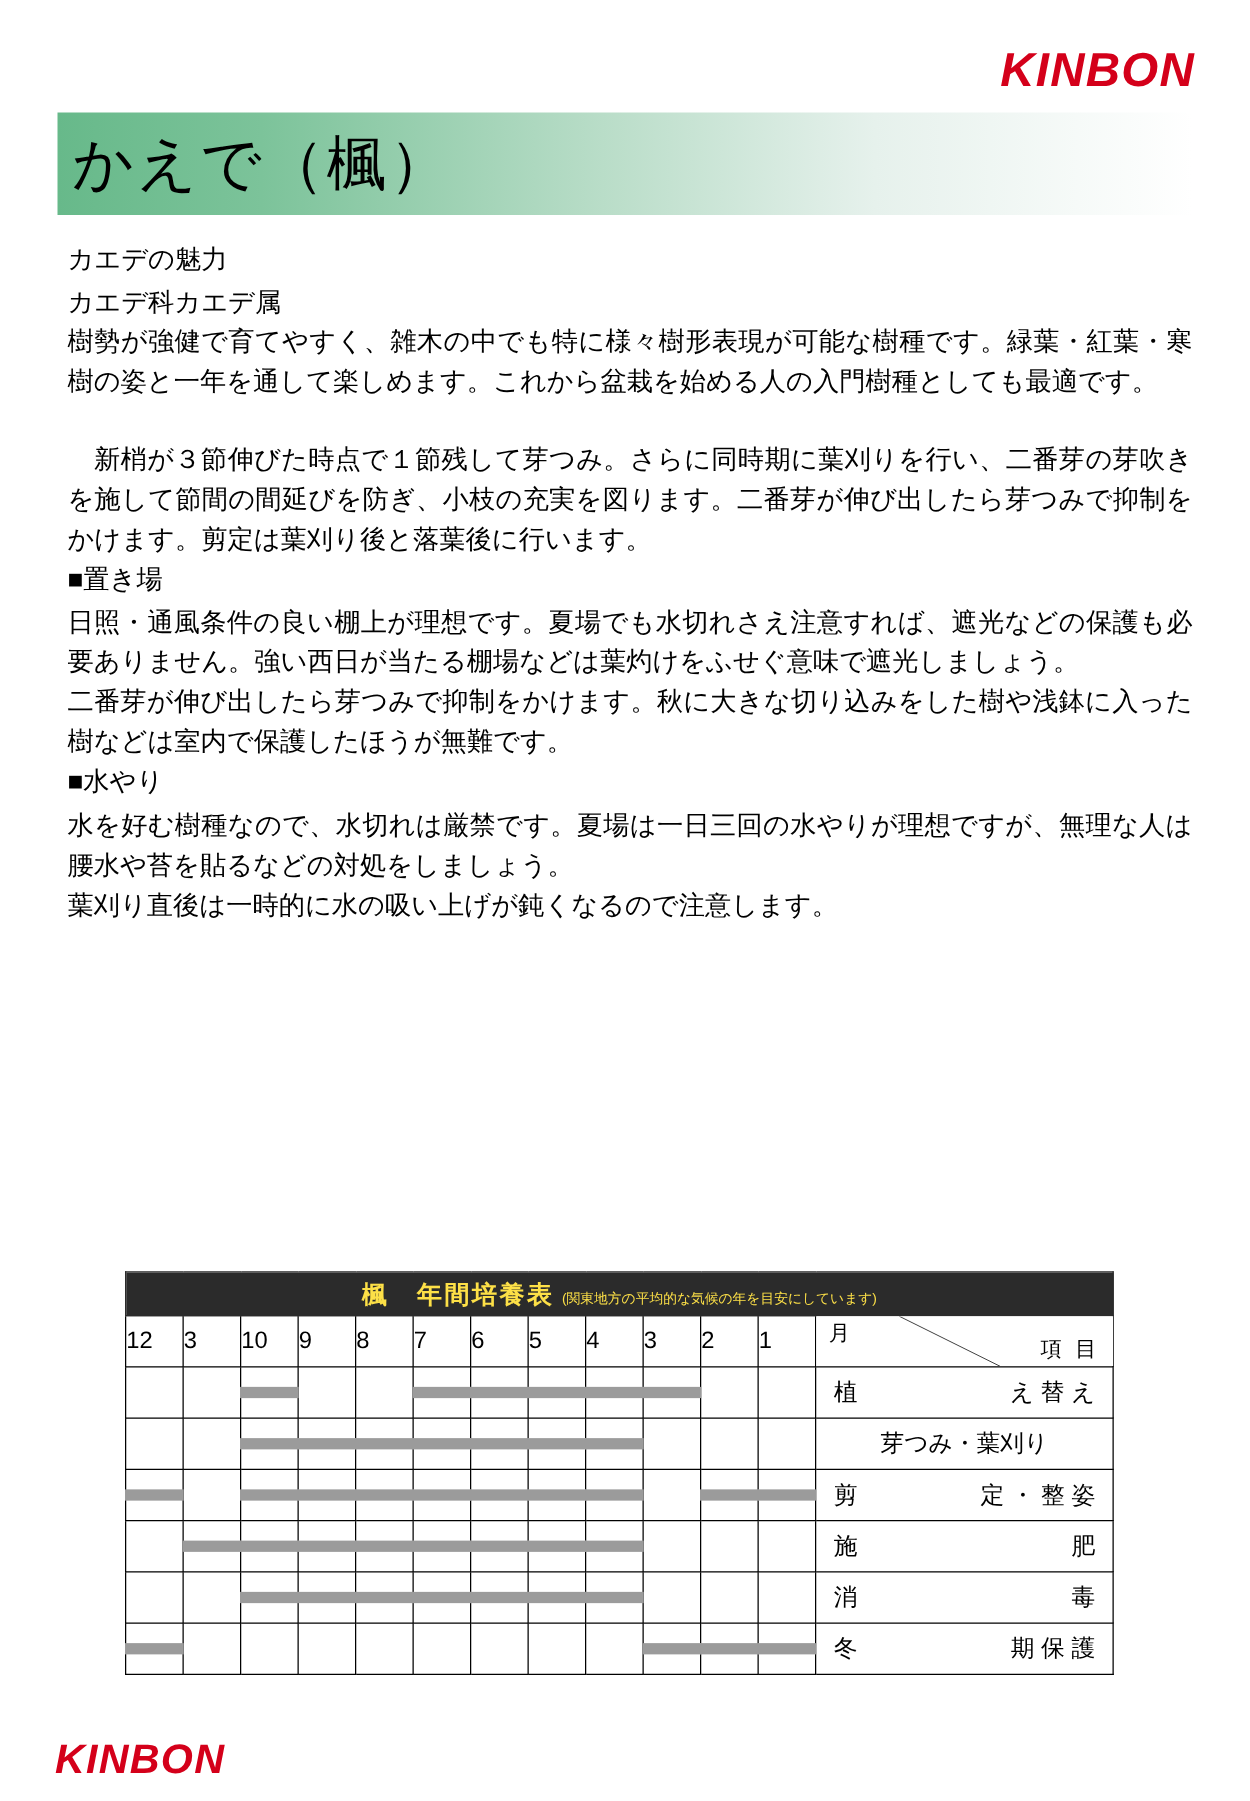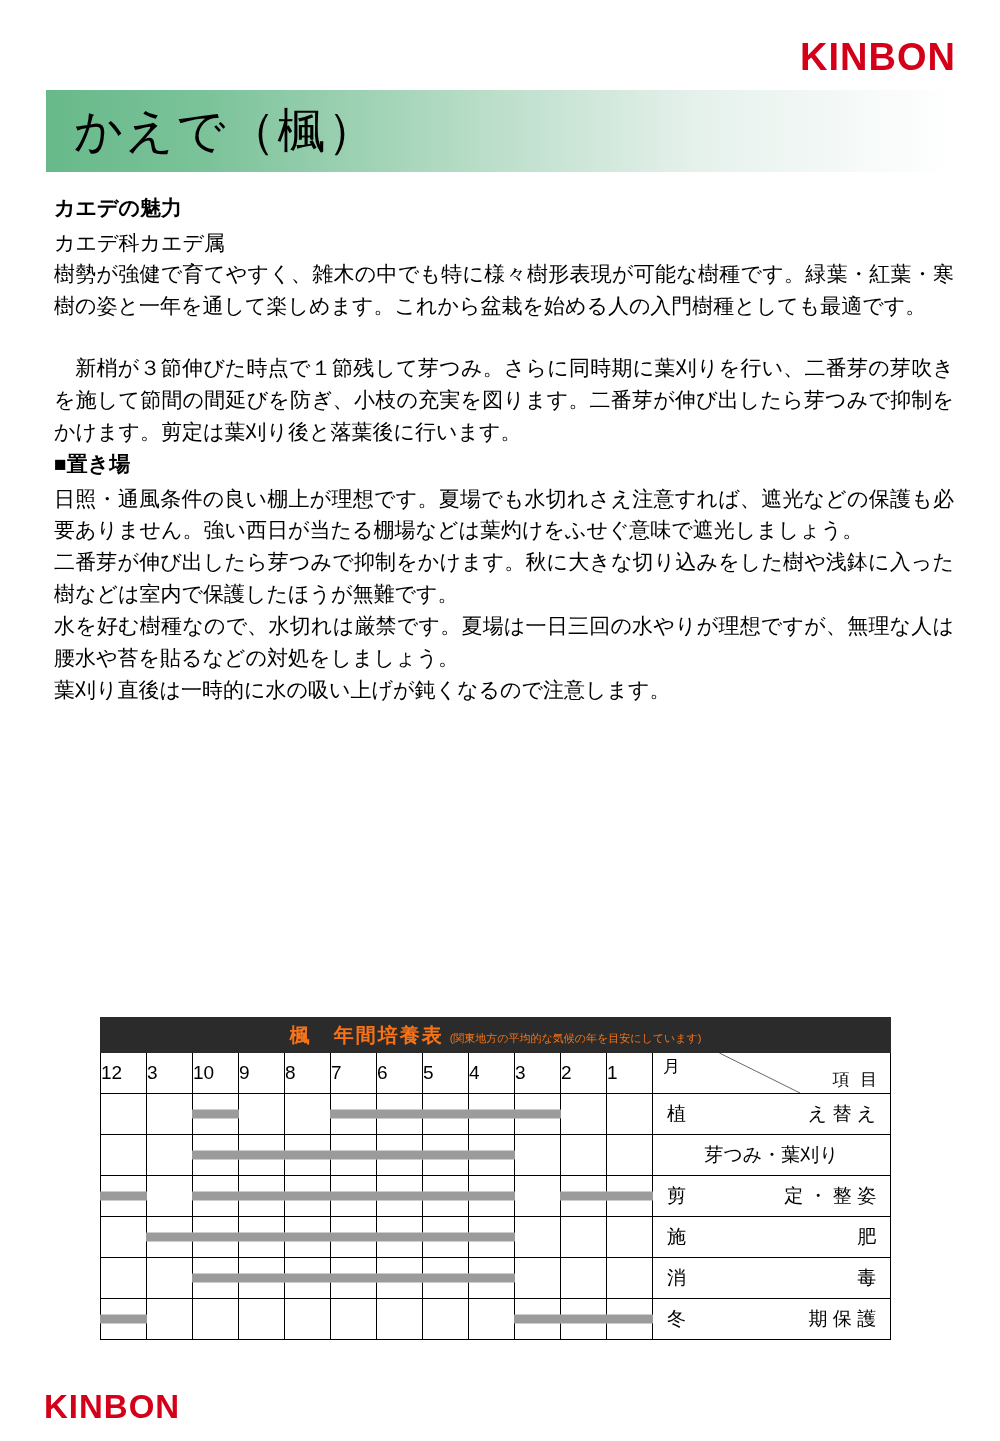--- a/index.html
+++ b/index.html
@@ -16,20 +16,21 @@
     overflow: hidden;
   }
 
   
   .brand {
     position: absolute;
     font-family: "Liberation Sans", sans-serif;
     font-weight: bold;
     color: #d4001a;
     letter-spacing: 1px;
+    font-style: italic;
   }
   .brand-top {
     right: 44px;
     top: 36px;
     font-size: 38px;
   }
   .brand-bottom {
     left: 44px;
     top: 1388px;
     font-size: 33px;
@@ -43,34 +44,34 @@
     width: 908px;
     height: 82px;
     background: linear-gradient(to right, #67b98a 0%, #7cc39a 18%, #b9ddc8 48%, #e6f1ec 72%, #ffffff 100%);
     display: flex;
     align-items: center;
   }
   .title-text {
     font-family: "DejaVu Serif", "Liberation Serif", serif;
     font-size: 48px;
     letter-spacing: 2px;
-    padding-left: 28px;
+    padding-left: 12px;
     color: #000;
   }
 
   
   .content {
     position: absolute;
     left: 54px;
     top: 192px;
     width: 900px;
   }
   .h-sub {
     font-size: 21px;
-    font-weight: bold;
+    font-weight: normal;
     line-height: 1.55;
     margin: 0 0 2px 0;
   }
   p.para {
     font-size: 21px;
     line-height: 1.52;
     margin: 0;
     text-align: justify;
   }
   .spacer-lg { height: 30px; }
@@ -86,21 +87,21 @@
     border-collapse: collapse;
     width: 790px;
     table-layout: fixed;
   }
   table.cal td, table.cal th {
     border: 1px solid #000;
     padding: 0;
   }
   .cal-title-cell {
     background: #2b2b2b;
-    color: #f97316;
+    color: #fde047;
     height: 34px;
     text-align: center;
     font-size: 20px;
     font-weight: bold;
     letter-spacing: 2px;
     border: 1px solid #2b2b2b !important;
   }
   .cal-title-cell .note {
     font-size: 11px;
     font-weight: normal;
@@ -179,20 +180,21 @@
 
   <div class="spacer-lg"></div>
 
 
   <p class="para">　新梢が３節伸びた時点で１節残して芽つみ。さらに同時期に葉刈りを行い、二番芽の芽吹きを施して節間の間延びを防ぎ、小枝の充実を図ります。二番芽が伸び出したら芽つみで抑制をかけます。剪定は葉刈り後と落葉後に行います。</p>
 
   <div class="h-sub">■置き場</div>
   <p class="para">日照・通風条件の良い棚上が理想です。夏場でも水切れさえ注意すれば、遮光などの保護も必要ありません。強い西日が当たる棚場などは葉灼けをふせぐ意味で遮光しましょう。</p>
   <p class="para">二番芽が伸び出したら芽つみで抑制をかけます。秋に大きな切り込みをした樹や浅鉢に入った樹などは室内で保護したほうが無難です。</p>
 
+  <div class="h-sub">■水やり</div>
   <p class="para">水を好む樹種なので、水切れは厳禁です。夏場は一日三回の水やりが理想ですが、無理な人は腰水や苔を貼るなどの対処をしましょう。</p>
   <p class="para">葉刈り直後は一時的に水の吸い上げが鈍くなるので注意します。</p>
 </div>
 
 <div class="table-wrap">
   <table class="cal">
     <colgroup id="cal-cols">
         <col style="width: 46px;">
         <col style="width: 46px;">
         <col style="width: 46px;">

